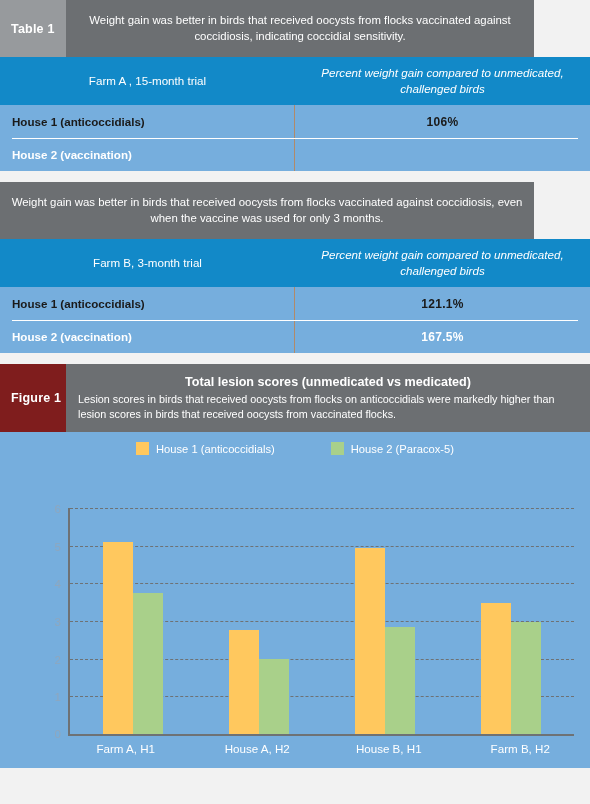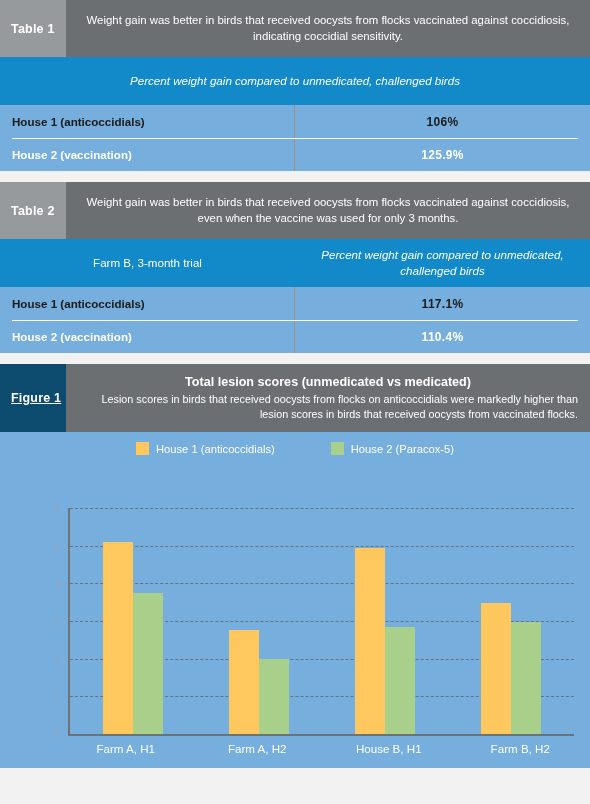--- a/index.html
+++ b/index.html
@@ -18,21 +18,21 @@
     width: 590px;
     height: 804px;
     background: #f2f2f2;
   }
 
   
   .block { width: 590px; }
 
   .block-head {
     display: flex;
-    width: 590px;
+    width: 534px;
     height: 57px;
   }
   .block-tag {
     width: 66px;
     flex: 0 0 66px;
     background: #979a9d;
     color: #ffffff;
     font-weight: bold;
     font-size: 12.5px;
     display: flex;
@@ -115,42 +115,42 @@
   }
 
   .gap { height: 11px; background: #f2f2f2; width: 590px; }
 
   
   .fig-head {
     display: flex;
     width: 590px;
     height: 68px;
   }
-  .fig-head .block-tag { background: #0c4a6e; text-decoration: underline; }
+  .fig-head .block-tag { background: #7f1d1d; }
   .fig-desc {
     flex: 1 1 auto;
     background: #6c6f72;
     color: #ffffff;
     display: flex;
     flex-direction: column;
     align-items: center;
     justify-content: center;
     padding: 19px 12px;
     box-sizing: border-box;
   }
   .fig-title {
     font-size: 12.6px;
     font-weight: bold;
     margin-bottom: 3px;
     text-align: center;
   }
   .fig-sub {
     font-size: 10.8px;
     line-height: 1.36;
-    text-align: right;
+    text-align: left;
   }
 
   .chart-panel {
     width: 590px;
     height: 336px;
     background: #76aedd;
     position: relative;
     box-sizing: border-box;
   }
 
@@ -250,52 +250,51 @@
 <body>
 
 <div class="page">
 
   <div class="block">
     <div class="block-head">
       <div class="block-tag">Table 1</div>
       <div class="block-desc">Weight gain was better in birds that received oocysts from flocks vaccinated against coccidiosis, indicating coccidial sensitivity.</div>
     </div>
     <div class="col-head">
+      <div class="c1">Farm A , 15-month trial</div>
       <div class="c2">Percent weight gain compared to unmedicated, challenged  birds</div>
     </div>
     <div class="data-row row-dark">
       <div class="c1">House 1 (anticoccidials)</div>
       <div class="c2">106%</div>
     </div>
     <div class="data-row row-light">
       <div class="row-sep"></div>
       <div class="c1">House 2 (vaccination)</div>
-      <div class="c2">125.9%</div>
     </div>
   </div>
 
   <div class="gap"></div>
 
   <div class="block">
     <div class="block-head">
-      <div class="block-tag">Table 2</div>
       <div class="block-desc">Weight gain was better in birds that received oocysts from flocks vaccinated against coccidiosis, even when the vaccine was used for only 3 months.</div>
     </div>
     <div class="col-head">
       <div class="c1">Farm B, 3-month trial</div>
       <div class="c2">Percent weight gain compared to unmedicated, challenged  birds</div>
     </div>
     <div class="data-row row-dark">
       <div class="c1">House 1 (anticoccidials)</div>
-      <div class="c2">117.1%</div>
+      <div class="c2">121.1%</div>
     </div>
     <div class="data-row row-light">
       <div class="row-sep"></div>
       <div class="c1">House 2 (vaccination)</div>
-      <div class="c2">110.4%</div>
+      <div class="c2">167.5%</div>
     </div>
   </div>
 
   <div class="gap"></div>
 
   <div class="block">
     <div class="fig-head">
       <div class="block-tag">Figure 1</div>
       <div class="fig-desc">
         <div class="fig-title">Total lesion scores (unmedicated vs medicated)</div>
@@ -356,20 +355,20 @@
             </div>
             <div class="group">
               <div class="bar bar-a" style="height: 130.703px;"></div>
               <div class="bar bar-b" style="height: 111.87px;"></div>
             </div>
           </div>
       </div>
 
       <div class="xlabels" id="xlabels">
           <div class="xlabel">Farm A, H1</div>
-          <div class="xlabel">Farm A, H2</div>
+          <div class="xlabel">House A, H2</div>
           <div class="xlabel">House B, H1</div>
           <div class="xlabel">Farm B, H2</div>
         </div>
     </div>
   </div>
 
 </div>
 
 </body></html>

